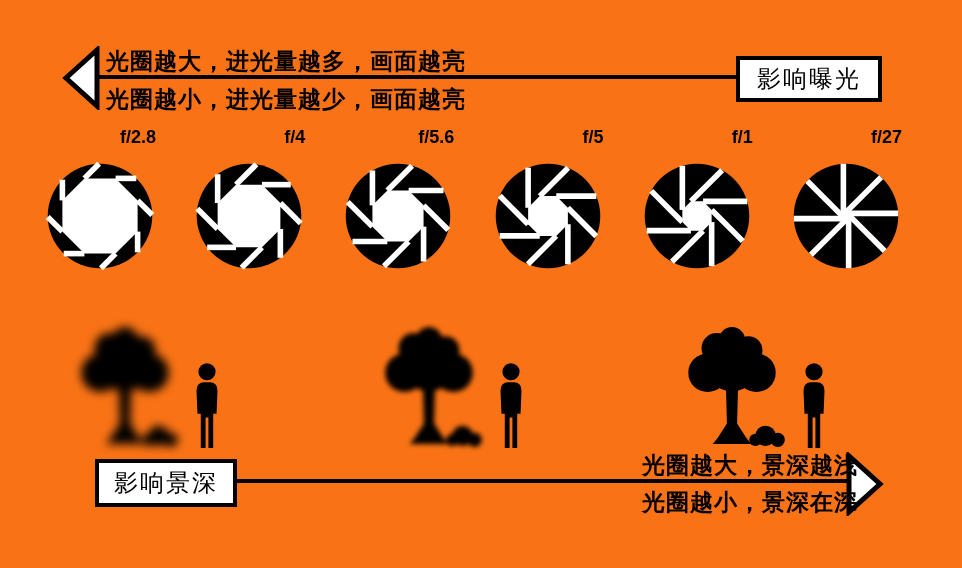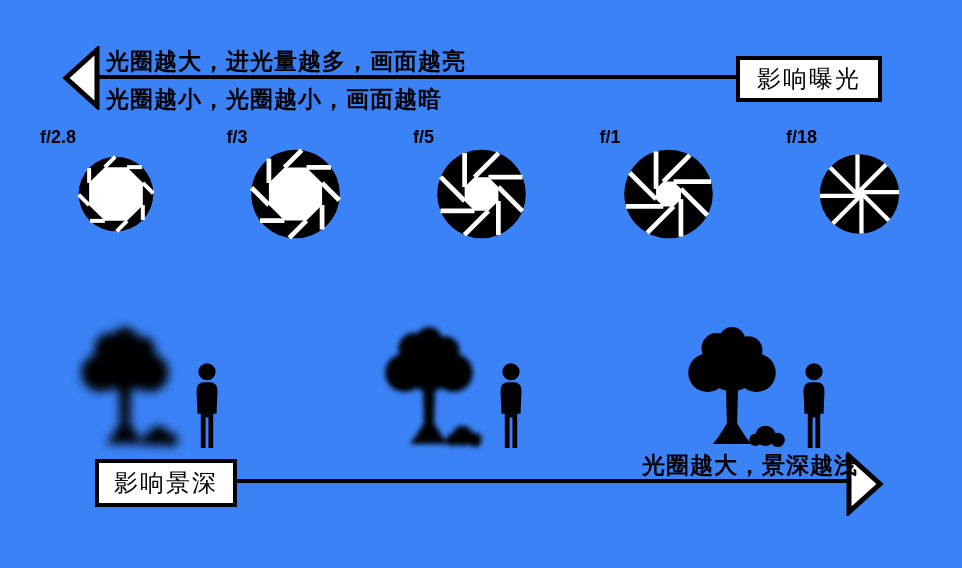--- a/index.html
+++ b/index.html
@@ -1,30 +1,30 @@
 <!DOCTYPE html>
 <html><head>
 <meta charset="utf-8">
 <style>
   *{box-sizing:border-box;margin:0;padding:0}
   html,body{background:#fff}
   body{font-family:"Liberation Sans","DejaVu Sans",sans-serif;color:#000}
-  .canvas{position:relative;width:962px;height:568px;background:#3b82f6;overflow:hidden}
+  .canvas{position:relative;width:962px;height:568px;background:#f97316;overflow:hidden}
   .txt{position:absolute;font-weight:700;font-size:23px;letter-spacing:1px;white-space:nowrap}
   .hline{position:absolute;height:4px;background:#000}
   .box{position:absolute;border:4px solid #000;display:flex;align-items:center;justify-content:center;
        font-weight:400;font-size:24px;letter-spacing:2px;background:#fff;white-space:nowrap}
   .arrow{position:absolute;display:block}
   .exp1{left:106px;top:46px}
   .exp2{left:106px;top:84px}
   .top-line{left:95px;top:75px;width:642px}
   .arrow-left{left:62px;top:46px}
   .exposure-box{left:736px;top:56px;width:146px;height:46px}
   .ap-row{position:absolute;left:40px;top:126px;width:862px;display:flex;justify-content:space-between}
-  .ap-col{width:116px;display:flex;align-items:flex-start}
+  .ap-col{width:116px;display:flex;flex-direction:column;align-items:flex-end}
   .fstop{font-weight:700;font-size:18px;height:22px;line-height:22px}
   .ap-icon{width:112px;height:112px;margin-top:12px}
   .ap-icon svg{width:100%;height:100%;display:block}
   .scenes{position:absolute;left:58px;top:298px;width:842px;display:flex;justify-content:space-between}
   .scene{position:relative;width:235px;height:156px}
   .tree{position:absolute;left:6px;bottom:6px;width:122px;height:122px}
   .person{position:absolute;left:128px;bottom:0;width:42px;height:92px}
   .dof-box{left:95px;top:459px;width:142px;height:48px}
   .bottom-line{left:237px;top:479px;width:611px}
   .arrow-right{left:846px;top:452px}
@@ -55,21 +55,21 @@
   </defs>
 </svg>
 
 <div class="canvas">
 
   <svg class="arrow arrow-left" width="38" height="64" viewBox="0 0 38 64">
     <polygon points="35,4 35,60 4,32" fill="#fff" stroke="#000" stroke-width="5" stroke-linejoin="miter"></polygon>
   </svg>
   <div class="hline top-line"></div>
   <div class="txt exp1">光圈越大，进光量越多，画面越亮</div>
-  <div class="txt exp2">光圈越小，光圈越小，画面越暗</div>
+  <div class="txt exp2">光圈越小，进光量越少，画面越亮</div>
   <div class="box exposure-box">
     <span>影响曝光</span>
   </div>
 
   <div class="ap-row">
     <div class="ap-col">
       <div class="fstop">f/2.8</div>
       <div class="ap-icon">
           <svg viewBox="-60 -60 120 120">
             <circle r="56" fill="#000"></circle>
@@ -81,39 +81,58 @@
               <line x1="-40.3" y1="-16.7" x2="-40.3" y2="-38.9"></line>
               <line x1="-16.7" y1="-40.3" x2="-1.0" y2="-56.0"></line>
               <line x1="16.7" y1="-40.3" x2="38.9" y2="-40.3"></line>
               <line x1="40.3" y1="-16.7" x2="56.0" y2="-1.0"></line>
             </g>
             <polygon points="40.3,16.7 16.7,40.3 -16.7,40.3 -40.3,16.7 -40.3,-16.7 -16.7,-40.3 16.7,-40.3 40.3,-16.7" fill="#fff"></polygon>
           </svg>
         </div>
     </div>
     <div class="ap-col">
-      <div class="fstop">f/3</div>
+      <div class="fstop">f/4</div>
       <div class="ap-icon">
           <svg viewBox="-60 -60 120 120">
             <circle r="56" fill="#000"></circle>
             <g stroke="#fff" stroke-width="6">
               <line x1="33.6" y1="13.9" x2="33.6" y2="44.8"></line>
               <line x1="13.9" y1="33.6" x2="-7.9" y2="55.4"></line>
               <line x1="-13.9" y1="33.6" x2="-44.8" y2="33.6"></line>
               <line x1="-33.6" y1="13.9" x2="-55.4" y2="-7.9"></line>
               <line x1="-33.6" y1="-13.9" x2="-33.6" y2="-44.8"></line>
               <line x1="-13.9" y1="-33.6" x2="7.9" y2="-55.4"></line>
               <line x1="13.9" y1="-33.6" x2="44.8" y2="-33.6"></line>
               <line x1="33.6" y1="-13.9" x2="55.4" y2="7.9"></line>
             </g>
             <polygon points="33.6,13.9 13.9,33.6 -13.9,33.6 -33.6,13.9 -33.6,-13.9 -13.9,-33.6 13.9,-33.6 33.6,-13.9" fill="#fff"></polygon>
           </svg>
         </div>
     </div>
     <div class="ap-col">
+      <div class="fstop">f/5.6</div>
+      <div class="ap-icon">
+          <svg viewBox="-60 -60 120 120">
+            <circle r="56" fill="#000"></circle>
+            <g stroke="#fff" stroke-width="6">
+              <line x1="27.4" y1="11.4" x2="27.4" y2="48.8"></line>
+              <line x1="11.4" y1="27.4" x2="-15.1" y2="53.9"></line>
+              <line x1="-11.4" y1="27.4" x2="-48.8" y2="27.4"></line>
+              <line x1="-27.4" y1="11.4" x2="-53.9" y2="-15.1"></line>
+              <line x1="-27.4" y1="-11.4" x2="-27.4" y2="-48.8"></line>
+              <line x1="-11.4" y1="-27.4" x2="15.1" y2="-53.9"></line>
+              <line x1="11.4" y1="-27.4" x2="48.8" y2="-27.4"></line>
+              <line x1="27.4" y1="-11.4" x2="53.9" y2="15.1"></line>
+            </g>
+            <polygon points="27.4,11.4 11.4,27.4 -11.4,27.4 -27.4,11.4 -27.4,-11.4 -11.4,-27.4 11.4,-27.4 27.4,-11.4" fill="#fff"></polygon>
+          </svg>
+        </div>
+    </div>
+    <div class="ap-col">
       <div class="fstop">f/5</div>
       <div class="ap-icon">
           <svg viewBox="-60 -60 120 120">
             <circle r="56" fill="#000"></circle>
             <g stroke="#fff" stroke-width="6">
               <line x1="21.3" y1="8.8" x2="21.3" y2="51.8"></line>
               <line x1="8.8" y1="21.3" x2="-21.6" y2="51.7"></line>
               <line x1="-8.8" y1="21.3" x2="-51.8" y2="21.3"></line>
               <line x1="-21.3" y1="8.8" x2="-51.7" y2="-21.6"></line>
               <line x1="-21.3" y1="-8.8" x2="-21.3" y2="-51.8"></line>
@@ -138,21 +157,21 @@
               <line x1="-15.7" y1="-6.5" x2="-15.7" y2="-53.8"></line>
               <line x1="-6.5" y1="-15.7" x2="26.9" y2="-49.1"></line>
               <line x1="6.5" y1="-15.7" x2="53.8" y2="-15.7"></line>
               <line x1="15.7" y1="-6.5" x2="49.1" y2="26.9"></line>
             </g>
             <polygon points="15.7,6.5 6.5,15.7 -6.5,15.7 -15.7,6.5 -15.7,-6.5 -6.5,-15.7 6.5,-15.7 15.7,-6.5" fill="#fff"></polygon>
           </svg>
         </div>
     </div>
     <div class="ap-col">
-      <div class="fstop">f/18</div>
+      <div class="fstop">f/27</div>
       <div class="ap-icon">
           <svg viewBox="-60 -60 120 120">
             <circle r="56" fill="#000"></circle>
             <g stroke="#fff" stroke-width="6">
               <line x1="2.8" y1="1.2" x2="2.8" y2="55.9"></line>
               <line x1="1.2" y1="2.8" x2="-37.6" y2="41.5"></line>
               <line x1="-1.2" y1="2.8" x2="-55.9" y2="2.8"></line>
               <line x1="-2.8" y1="1.2" x2="-41.5" y2="-37.6"></line>
               <line x1="-2.8" y1="-1.2" x2="-2.8" y2="-55.9"></line>
               <line x1="-1.2" y1="-2.8" x2="37.6" y2="-41.5"></line>
@@ -193,14 +212,15 @@
   </div>
 
   <div class="box dof-box">
     <span>影响景深</span>
   </div>
   <div class="hline bottom-line"></div>
   <svg class="arrow arrow-right" width="38" height="64" viewBox="0 0 38 64">
     <polygon points="3,4 3,60 34,32" fill="#fff" stroke="#000" stroke-width="5" stroke-linejoin="miter"></polygon>
   </svg>
   <div class="txt dof1">光圈越大，景深越浅</div>
+  <div class="txt dof2">光圈越小，景深在深</div>
 
 </div>
 
 </body></html>

